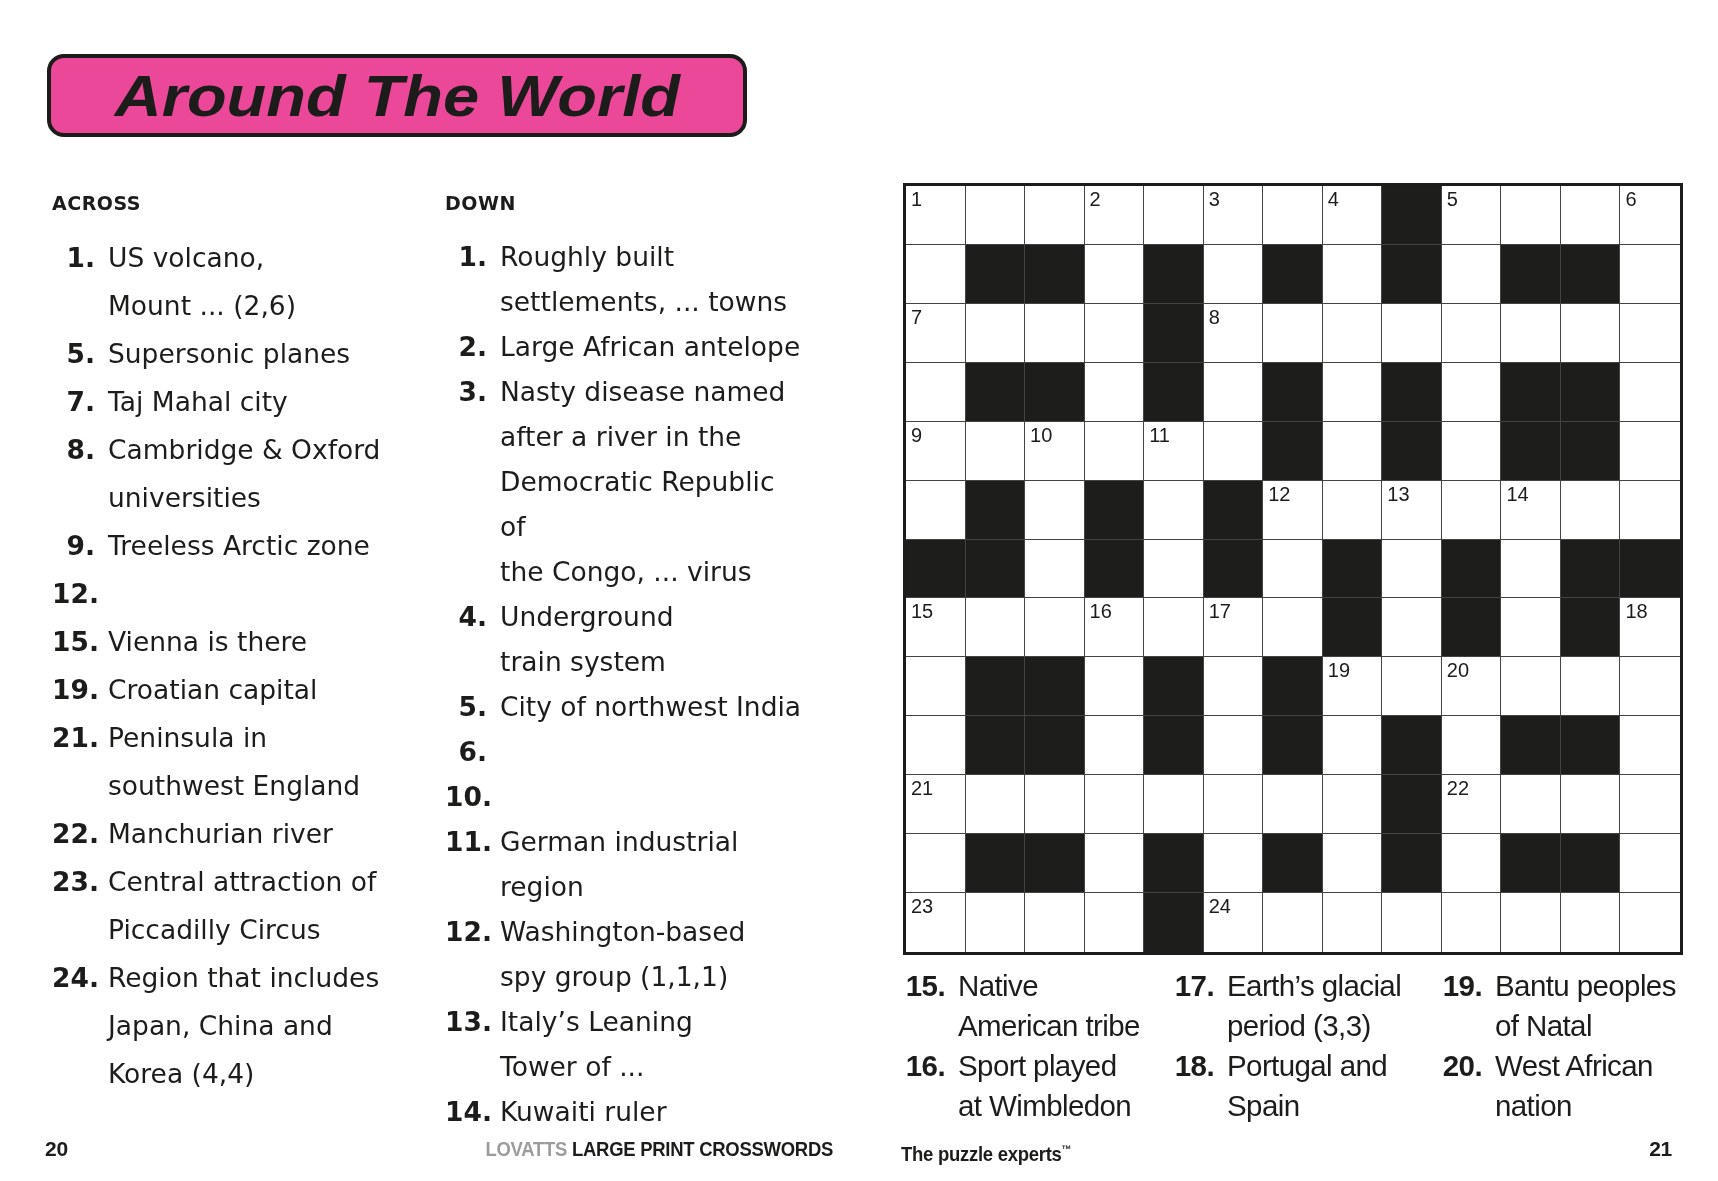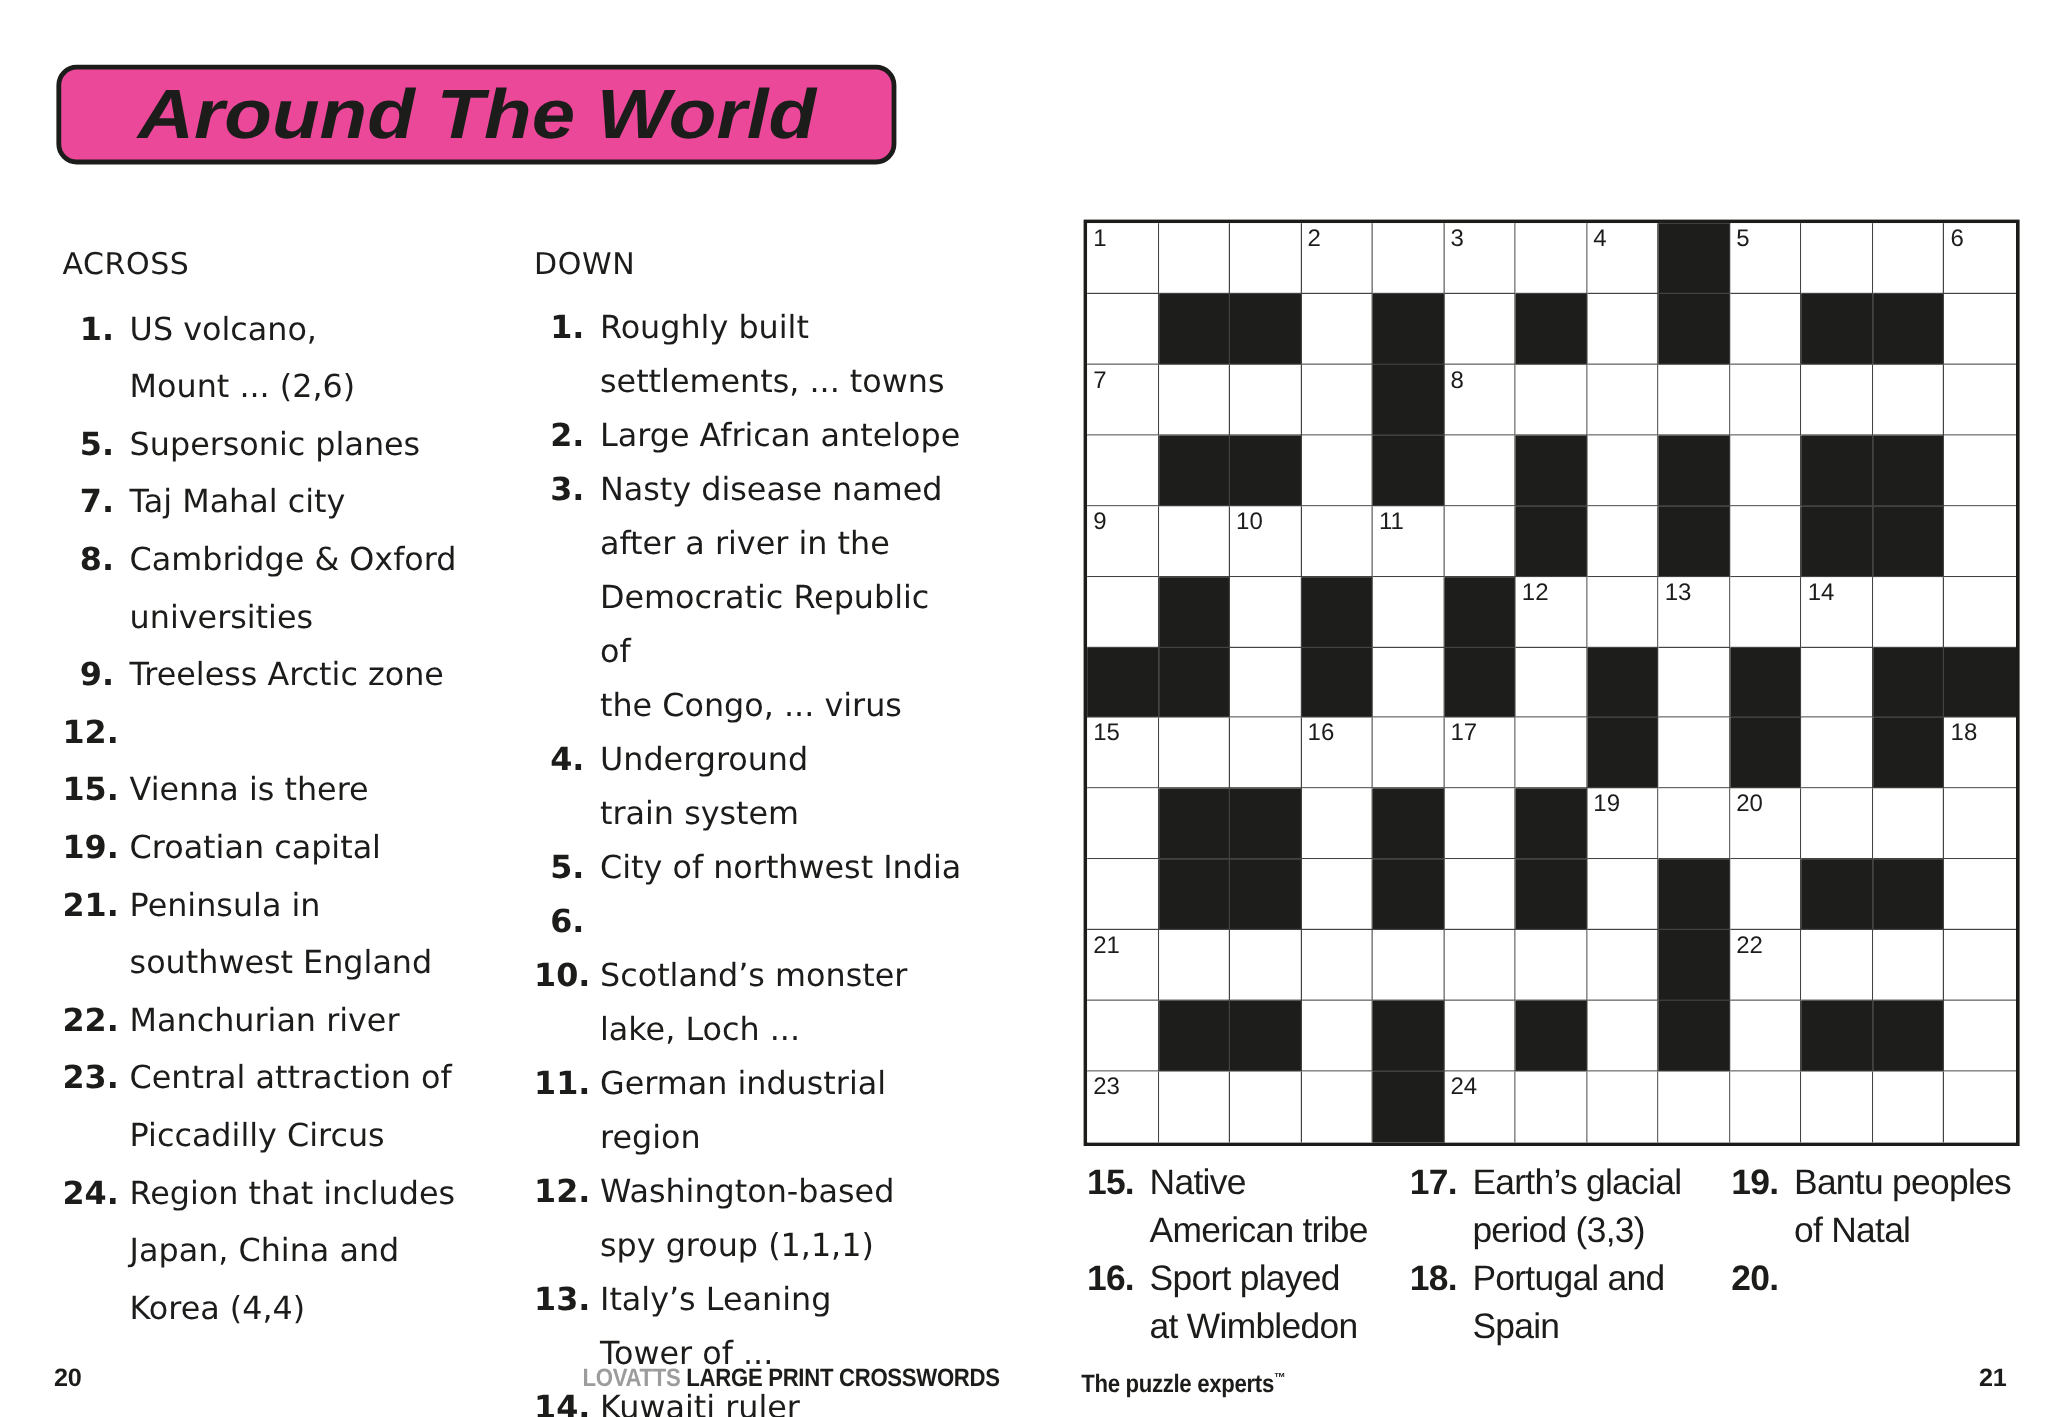--- a/index.html
+++ b/index.html
@@ -17,21 +17,21 @@
   }
   #titlebox .t{
     font-family:"Liberation Sans",sans-serif;font-weight:bold;font-style:italic;
     font-size:58px;white-space:nowrap;transform:scaleX(1.12);transform-origin:center;
   }
 
   
   .cluecol{top:186px}
   #across{left:52px;width:360px}
   #down{left:445px;width:360px}
-  .colhead{font-size:25px;font-weight:normal;line-height:34px;margin:17px 0 14px 0;letter-spacing:.5px}
+  .colhead{font-size:19px;font-weight:bold;line-height:34px;margin:0 0 14px 0;letter-spacing:.5px}
   .clue{display:flex;align-items:flex-start;font-size:26.5px}
   #across .clue{line-height:48px}
   #down .clue{line-height:45px}
   .clue .num{font-weight:bold;text-align:right;flex:none;margin-right:13px}
   #across .clue .num{width:43px}
   #down .clue .num{width:42px}
   .clue .txt{white-space:pre-line}
 
   
   #grid{
@@ -159,22 +159,20 @@
       </div>
       <div class="clue">
         <span class="num">5.</span>
         <span class="txt">City of northwest India</span>
       </div>
       <div class="clue">
         <span class="num">6.</span>
       </div>
       <div class="clue">
         <span class="num">10.</span>
-        <span class="txt">Scotland’s monster
-lake, Loch ...</span>
       </div>
       <div class="clue">
         <span class="num">11.</span>
         <span class="txt">German industrial
 region</span>
       </div>
       <div class="clue">
         <span class="num">12.</span>
         <span class="txt">Washington-based
 spy group (1,1,1)</span>
@@ -436,19 +434,21 @@
     </div>
   </div>
 <div class="bcol" id="bcol-c">
     <div class="clue">
       <span class="num">19.</span>
       <span class="txt">Bantu peoples
 of Natal</span>
     </div>
     <div class="clue">
       <span class="num">20.</span>
+      <span class="txt">West African
+nation</span>
     </div>
   </div>
 
 <div class="f" id="page-left">20</div>
 <div class="f" id="brand"><span class="gray">LOVATTS</span> <span>LARGE PRINT CROSSWORDS</span></div>
 <div class="f" id="tagline"><span>The puzzle experts</span><sup>™</sup></div>
 <div class="f" id="page-right">21</div>
 
 </body></html>

